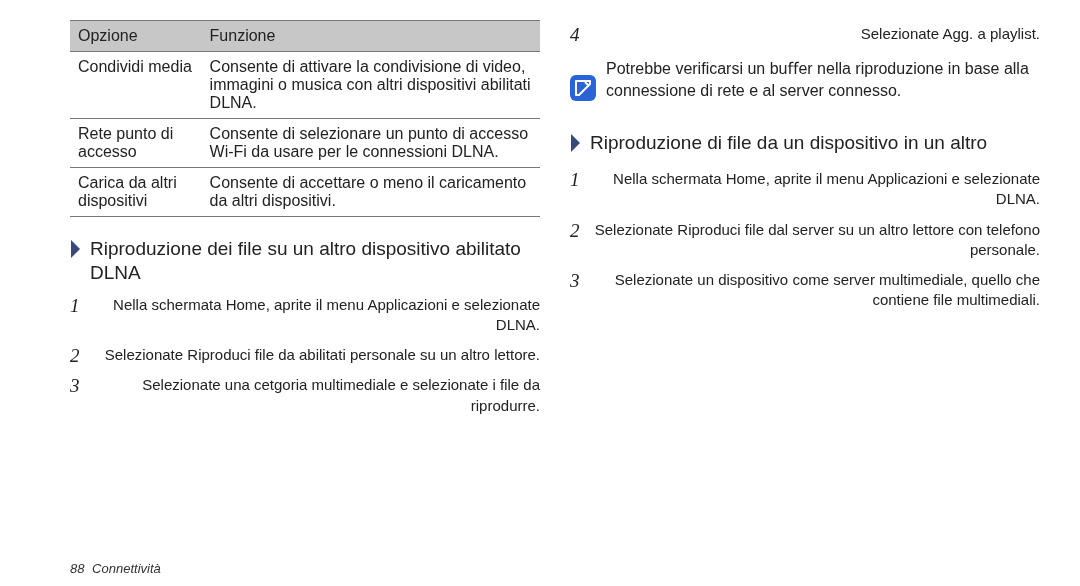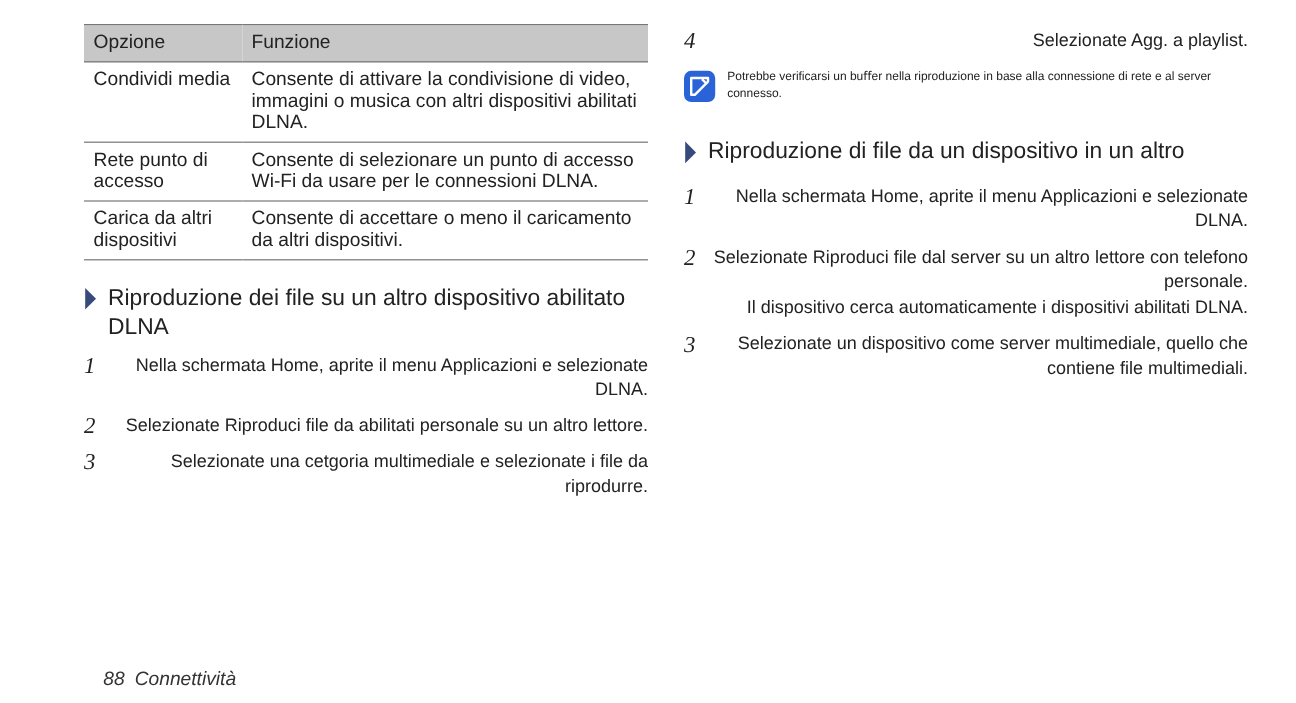--- a/index.html
+++ b/index.html
@@ -82,24 +82,24 @@
     top: -2px;
     font-family: Georgia, 'Times New Roman', serif;
     font-style: italic;
     font-size: 19px;
   }
   ol.numlist.startAt4 > li:nth-child(1)::before { content: "4"; }
   ol.numlist.startAt4 > li:nth-child(2)::before { content: "5"; }
   ol.numlist.startAt4 > li:nth-child(3)::before { content: "6"; }
   .note {
     display: flex;
-    align-items: center;
+    align-items: flex-end;
     gap: 10px;
     margin: 4px 0 10px 0;
-    font-size: 10px;
+    font-size: 16px;
     line-height: 1.35;
   }
   .note-icon {
     flex: 0 0 auto;
     width: 26px;
     height: 26px;
     border-radius: 6px;
     background: #2a63d8;
     position: relative;
   }
@@ -110,24 +110,23 @@
   }
   .subtext {
     font-size: 15px;
     line-height: 1.35;
     margin: 2px 0 8px 24px;
   }
   .footer {
     position: absolute;
     left: 70px;
     bottom: 10px;
-    font-size: 16px;
+    font-size: 13px;
     font-style: italic;
     color: #333;
-    margin-left: 16px;
   }
   .footer .pnum {
     font-style: italic;
     margin-right: 4px;
   }
 </style>
 </head>
 <body>
 
 <div class="page">
@@ -196,21 +195,20 @@
             <path d="M1 1 L10 10 L1 19 Z" fill="#374a7b"></path>
           </svg>
       </span>
       <span class="title-text">Riproduzione di ﬁle da un dispositivo in un altro</span>
     </div>
 
     <ol class="numlist">
       <li>Nella schermata Home, aprite il menu Applicazioni e selezionate DLNA.</li>
       <li>
         <span>Selezionate Riproduci ﬁle dal server su un altro lettore con telefono personale.</span>
-        <div class="subtext" style="margin-left:0;">Il dispositivo cerca automaticamente i dispositivi abilitati DLNA.</div>
       </li>
       <li>Selezionate un dispositivo come server multimediale, quello che contiene ﬁle multimediali.</li>
     </ol>
 
   </div>
 
   <div class="footer">
     <span class="pnum">88</span>
     <span>Connettività</span>
   </div>

